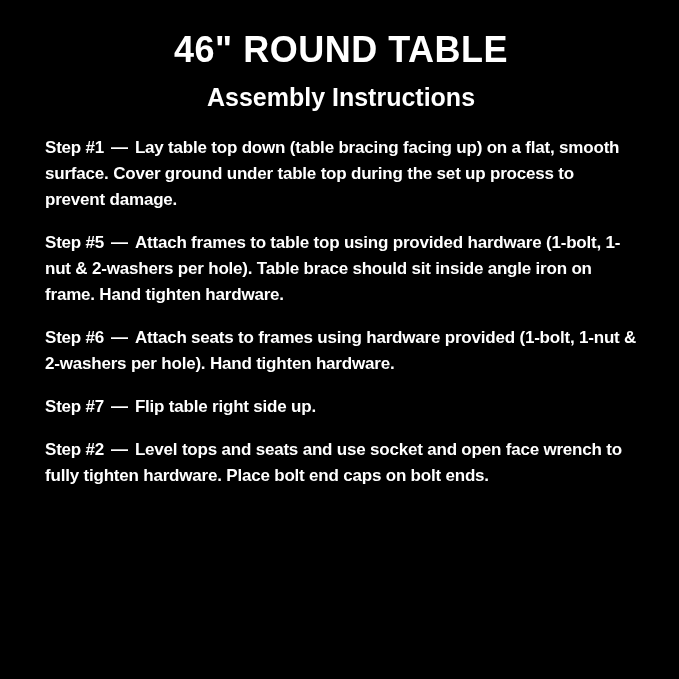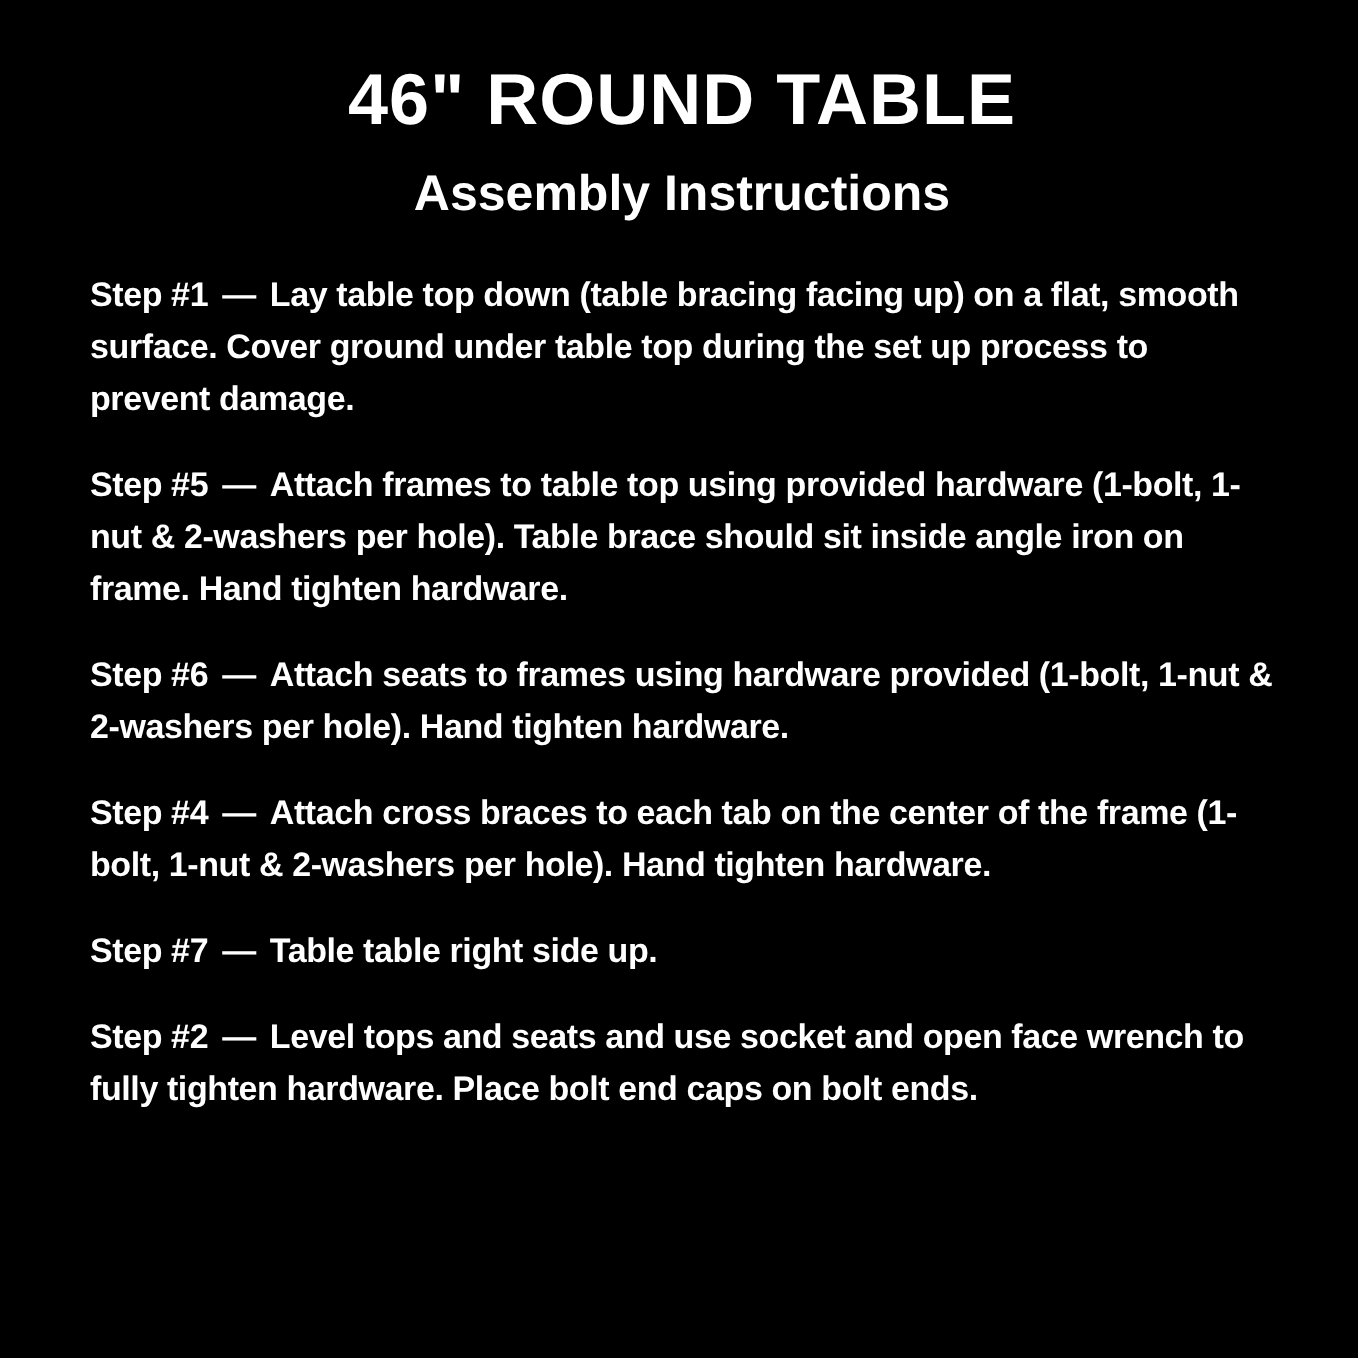--- a/index.html
+++ b/index.html
@@ -61,19 +61,18 @@
     <h2 class="poster-subtitle">Assembly Instructions</h2>
   </div>
 
   <div class="steps">
   <p class="step"><span>Step #1</span><span class="step-dash">—</span><span>Lay table top down (table bracing facing up) on a flat, smooth surface. Cover ground under table top during the set up process to prevent damage.</span></p>
 
   <p class="step"><span>Step #5</span><span class="step-dash">—</span><span>Attach frames to table top using provided hardware (1-bolt, 1-nut &amp; 2-washers per hole). Table brace should sit inside angle iron on frame. Hand tighten hardware.</span></p>
 
   <p class="step"><span>Step #6</span><span class="step-dash">—</span><span>Attach seats to frames using hardware provided (1-bolt, 1-nut &amp; 2-washers per hole). Hand tighten hardware.</span></p>
 
-  <p class="step"><span>Step #4</span><span class="step-dash">—</span><span>Attach cross braces to each tab on the center of the frame (1-bolt, 1-nut &amp; 2-washers per hole). Hand tighten hardware.</span></p>
 
-  <p class="step"><span>Step #7</span><span class="step-dash">—</span><span>Table table right side up.</span></p>
+  <p class="step"><span>Step #7</span><span class="step-dash">—</span><span>Flip table right side up.</span></p>
 
   <p class="step"><span>Step #2</span><span class="step-dash">—</span><span>Level tops and seats and use socket and open face wrench to fully tighten hardware. Place bolt end caps on bolt ends.</span></p>
 </div>
 </div>
 
 </body></html>

